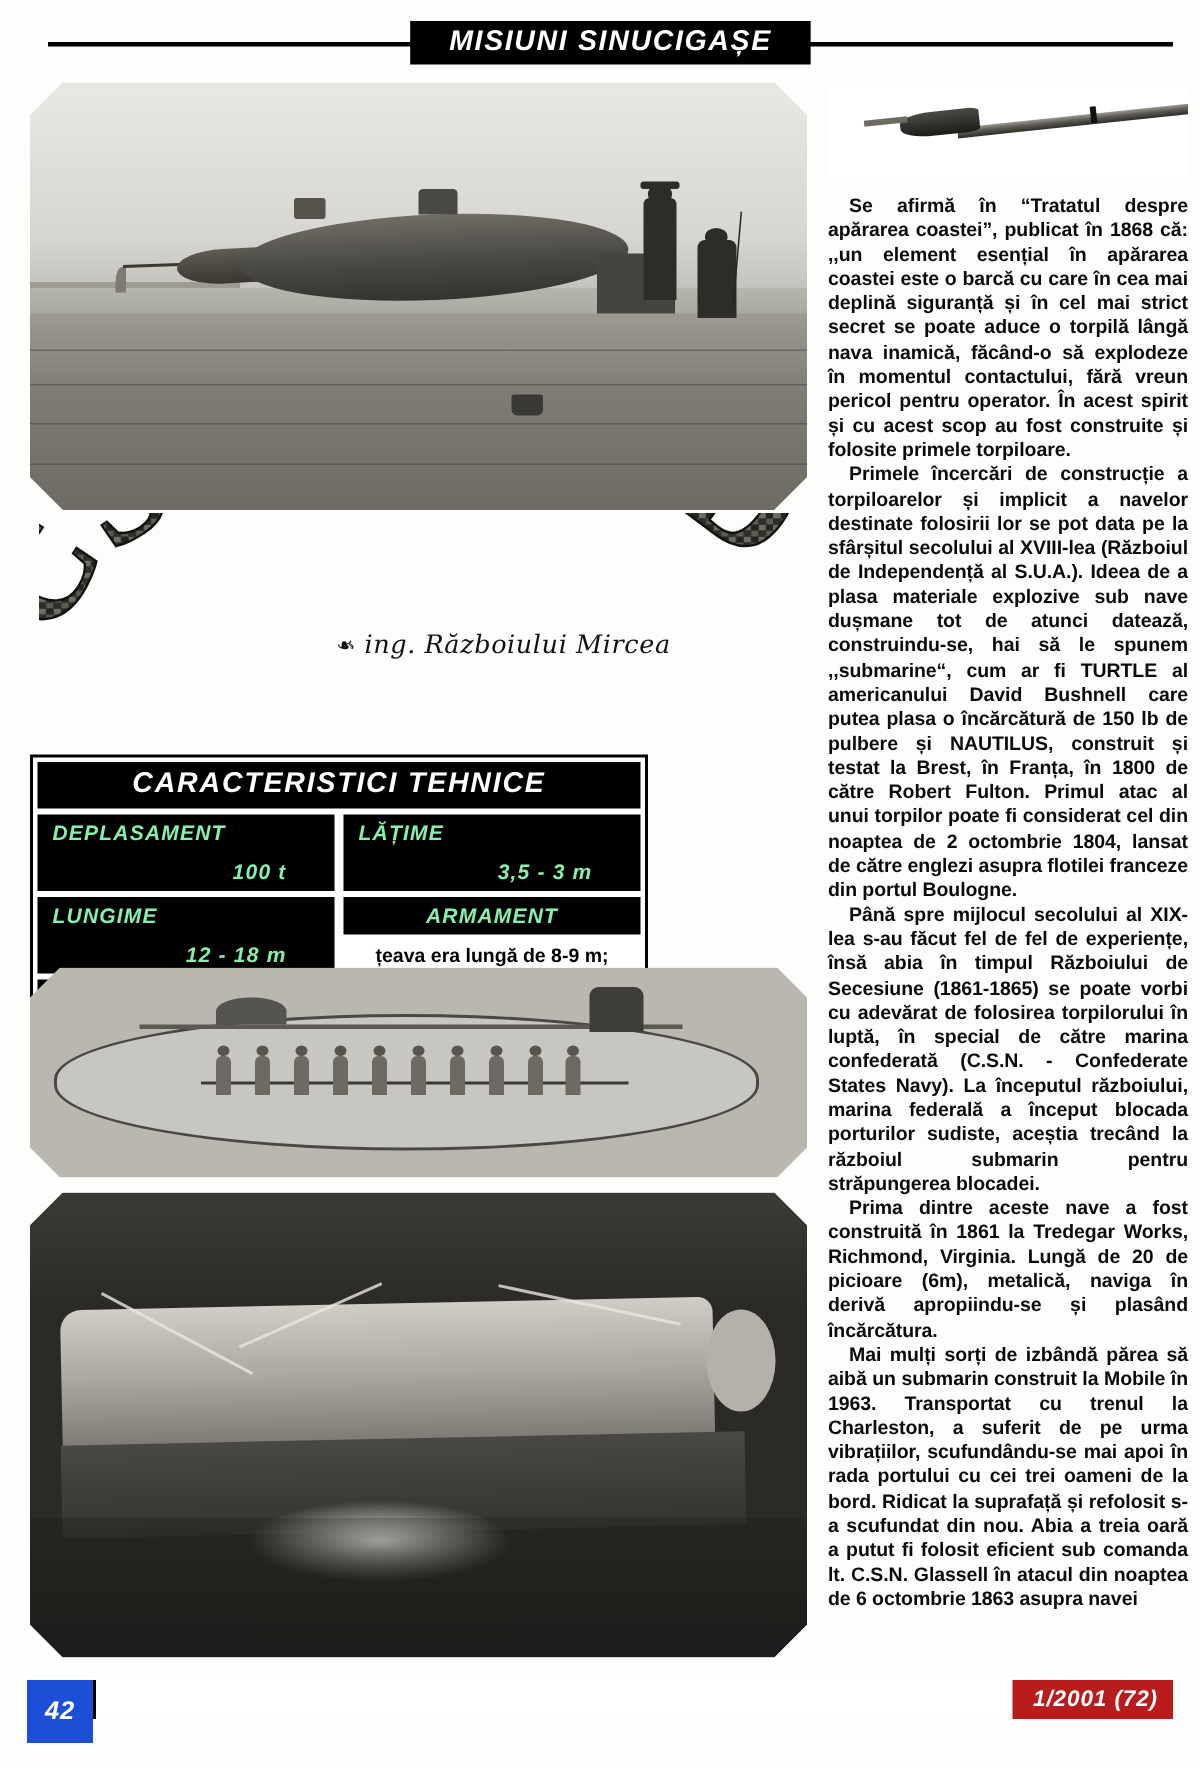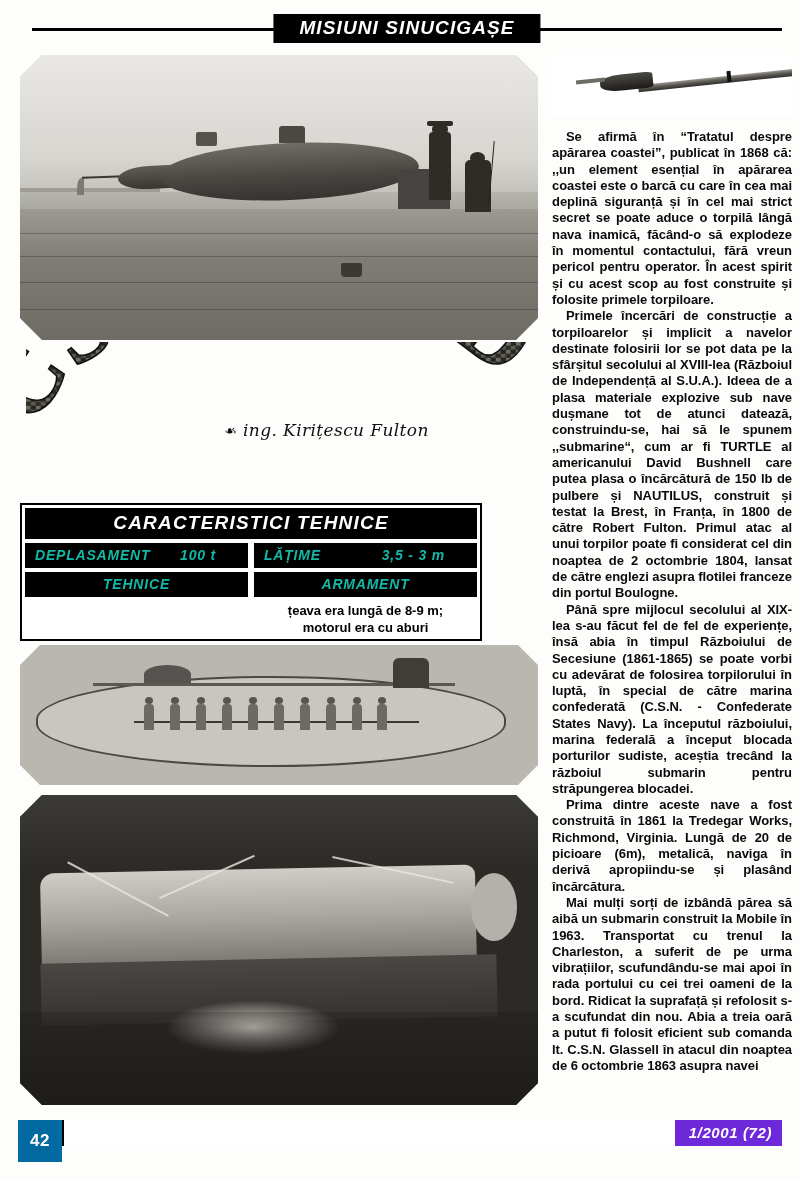--- a/index.html
+++ b/index.html
@@ -166,21 +166,21 @@
     transform: scaleX(-1);
     margin-right: 5px;
     font-size: 15px;
   }
 
   
   .spec {
     position: absolute;
     left: 20px;
     top: 503px;
-    width: 462px;
+    width: 412px;
     border: 2px solid #000;
     padding: 3px;
     background: #fff;
     box-sizing: border-box;
   }
   .spec-title {
     background: #000;
     color: #fff;
     text-align: center;
     font-size: 19px;
@@ -190,33 +190,33 @@
     font-style: italic;
   }
   .spec-grid {
     display: flex;
     gap: 6px;
     margin-top: 4px;
   }
   .spec-colL, .spec-colR { flex: 1; }
   .bar {
     background: #000;
-    color: #14b8a6;
+    color: #86efac;
     font-size: 14px;
     font-weight: bold;
     letter-spacing: .8px;
     padding: 4px 10px 5px 10px;
     margin-bottom: 4px;
     display: flex;
     justify-content: space-between;
     font-style: italic;
   }
   .bar.center { justify-content: center; }
   .bar .k { white-space: nowrap; }
-  .bar .v { white-space: nowrap; padding-right: 22px; }
+  .bar .v { white-space: nowrap; padding-right: 22px; margin-top: 26px; }
   .note {
     text-align: center;
     font-size: 13px;
     font-weight: bold;
     line-height: 17px;
     padding-top: 1px;
   }
 
   
   .cutaway {
@@ -386,24 +386,25 @@
   .footer-rule {
     position: absolute;
     left: 0; right: 0; top: 0;
     height: 26px;
     background: #000;
   }
   .foot-page {
     position: absolute;
     left: 0; top: 0;
     width: 44px; height: 42px;
-    background: #0369a1;
+    background: #1d4ed8;
     color: #fff;
     font-size: 17px;
     font-weight: bold;
+    font-style: italic;
     display: flex;
     align-items: center;
     justify-content: center;
     letter-spacing: .5px;
   }
   .foot-center {
     position: absolute;
     left: 50%;
     transform: translateX(-50%);
     top: 0;
@@ -412,21 +413,21 @@
     font-size: 15px;
     font-weight: bold;
     font-style: italic;
     letter-spacing: .7px;
     padding: 4px 14px 5px 14px;
     white-space: nowrap;
   }
   .foot-right {
     position: absolute;
     right: 0; top: 0;
-    background: #6d28d9;
+    background: #b91c1c;
     color: #fff;
     font-size: 15px;
     font-weight: bold;
     font-style: italic;
     letter-spacing: .6px;
     padding: 4px 10px 5px 14px;
     white-space: nowrap;
   }
   .foot-gap {
     position: absolute;
@@ -485,32 +486,36 @@
               <rect x="5" y="0" width="4.4" height="3.4" fill="#26241f"></rect>
               <rect x="0" y="4" width="4.4" height="3.4" fill="#2f2d28"></rect>
             </pattern>
           </defs>
           <text font-family="'Liberation Serif', serif" font-size="96" font-weight="bold" fill="url(#stone)" stroke="#111" stroke-width="1.6" letter-spacing="2">
             <textPath href="#arc" startOffset="0">CSN DAVID</textPath>
           </text>
         </svg>
       </div>
       <div class="byline">
-        <span class="byline-orn">❧</span><span>ing. Kirițescu Fulton</span>
+        <span class="byline-orn">❧</span><span>ing. Războiului Mircea</span>
       </div>
     </div>
   </div>
 
   <div class="spec">
     <div class="spec-title">CARACTERISTICI TEHNICE</div>
     <div class="spec-grid">
       <div class="spec-colL">
         <div class="bar">
           <span class="k">DEPLASAMENT</span>
           <span class="v">100 t</span>
+        </div>
+        <div class="bar">
+          <span class="k">LUNGIME</span>
+          <span class="v">12 - 18 m</span>
         </div>
         <div class="bar center">
           <span class="k">TEHNICE</span>
         </div>
       </div>
       <div class="spec-colR">
         <div class="bar">
           <span class="k">LĂȚIME</span>
           <span class="v">3,5 - 3 m</span>
         </div>

